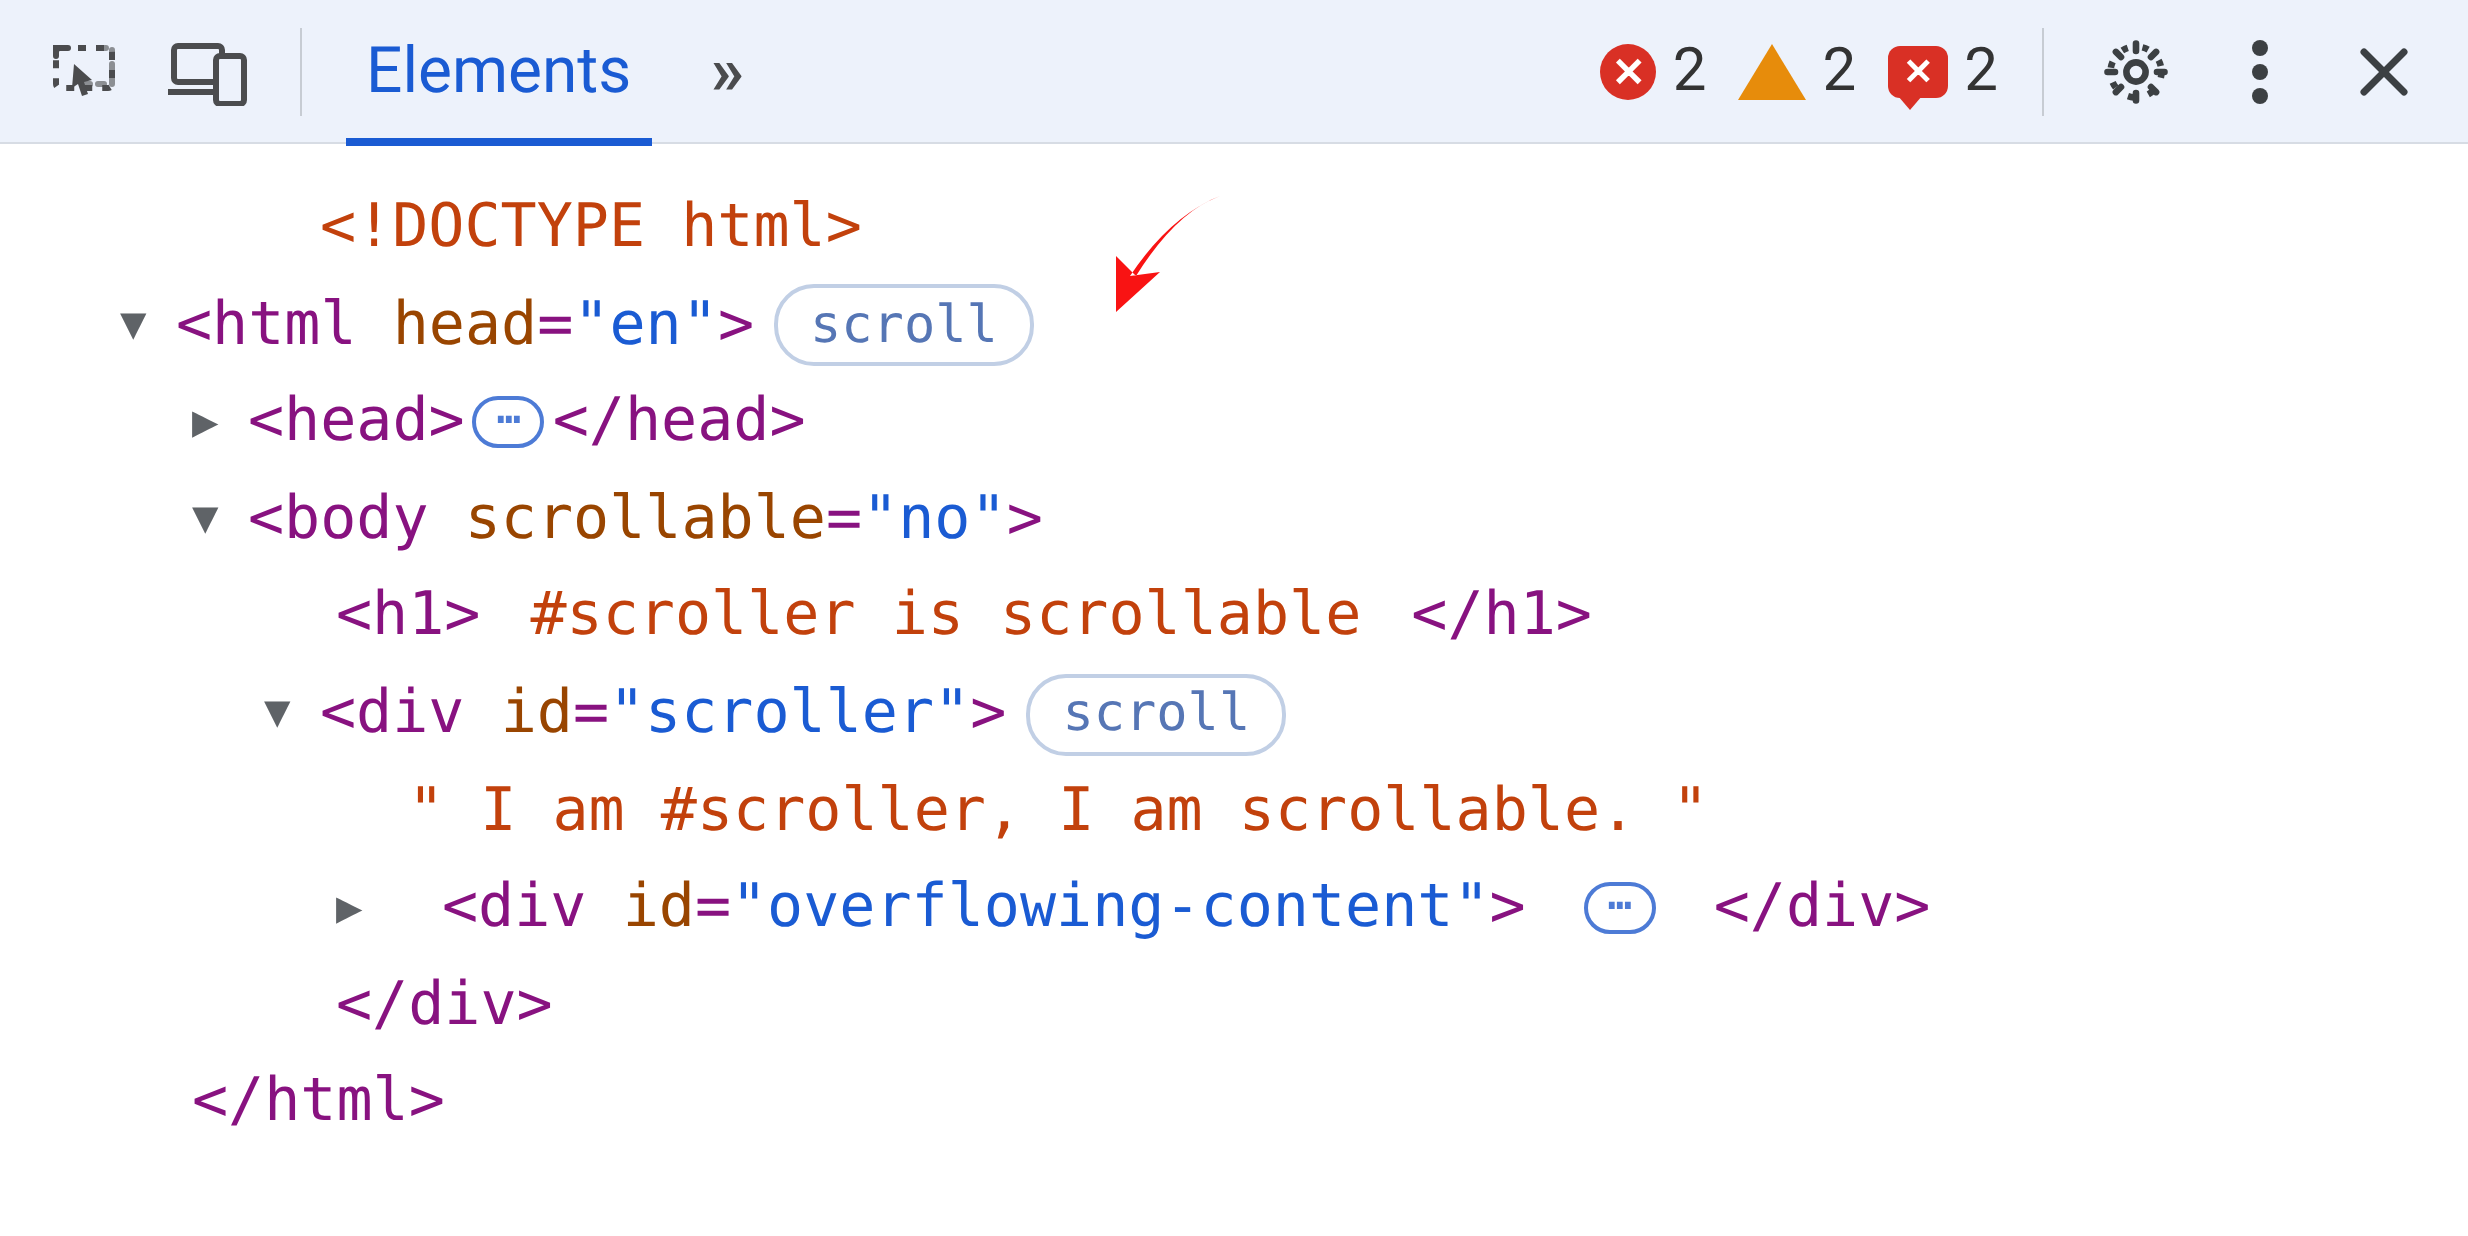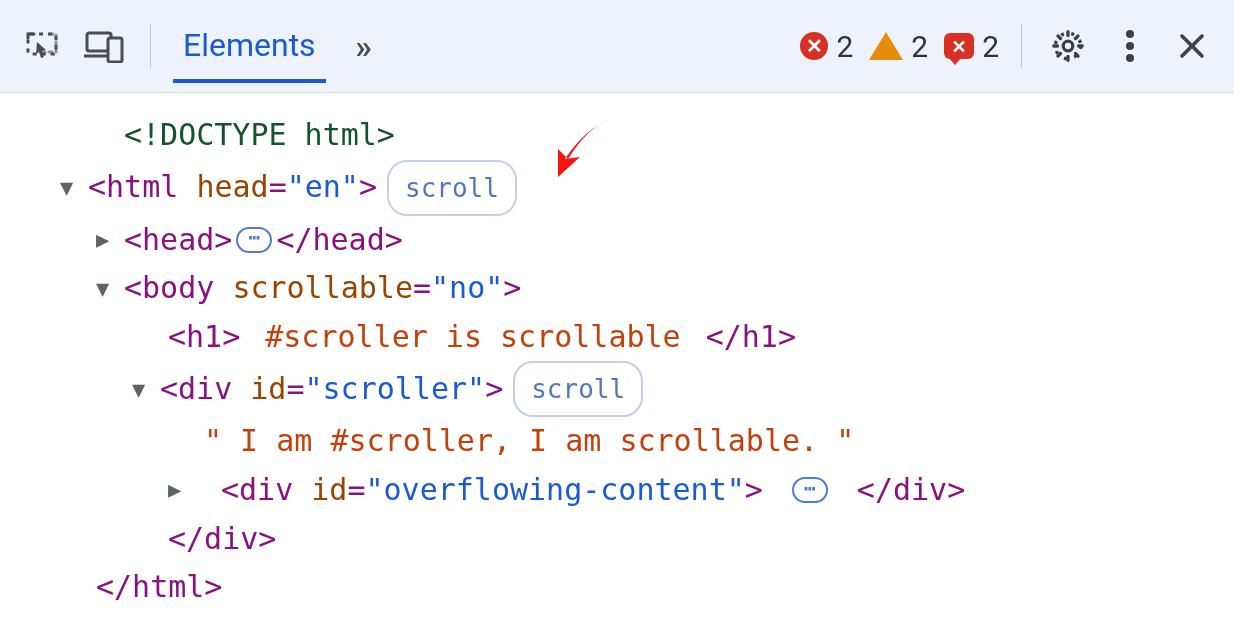--- a/index.html
+++ b/index.html
@@ -6,21 +6,21 @@
   html, body {
     margin: 0; padding: 0;
     width: 1234px; height: 618px;
     font-family: -apple-system, BlinkMacSystemFont, "Segoe UI", Roboto, Helvetica, Arial, sans-serif;
     background: #fff;
     overflow: hidden;
   }
   .toolbar {
     display: flex;
     align-items: center;
-    height: 93px;
+    height: 72px;
     background: #edf2fb;
     border-bottom: 1px solid #d7dce4;
     padding: 0 18px;
     gap: 14px;
     position: relative;
   }
   .tb-icon-btn {
     width: 48px; height: 48px;
     display: flex; align-items: center; justify-content: center;
     border-radius: 0px;
@@ -119,38 +119,38 @@
     width: 28px;
     color: #5f6367;
     font-size: 22px;
     user-select: none;
   }
   .twisty.collapsed::before { content: "▶"; }
   .twisty.expanded::before { content: "▼"; }
   .tag-angle, .tag-name { color: #881280; }
   .attr-name { color: #994500; }
   .attr-val  { color: #1a5bd3; }
-  .doctype   { color: #14532d; }
+  .doctype   { color: #c2410c; margin-left: 36px; }
   .text-node { color: #c2410c; }
   .ellipsis-badge {
     display: inline-flex;
     align-items: center; justify-content: center;
     width: 36px; height: 26px;
     border: 2px solid #4d7bd6;
     border-radius: 14px;
     color: #4d7bd6;
     font-size: 20px;
     font-weight: 700;
     padding-bottom: 5px;
     margin: 0 4px;
   }
   .scroll-badge {
     display: inline-flex;
     align-items: center; justify-content: center;
-    height: 56px;
+    height: 41px;
     padding: 0 16px;
     border: 2px solid #c1cfe5;
     border-radius: 20px;
     color: #5676b5;
     font-family: ui-monospace, "SFMono-Regular", Menlo, Monaco, Consolas, monospace;
     font-size: 26px;
     margin-left: 10px;
   }
   
   .red-arrow {

